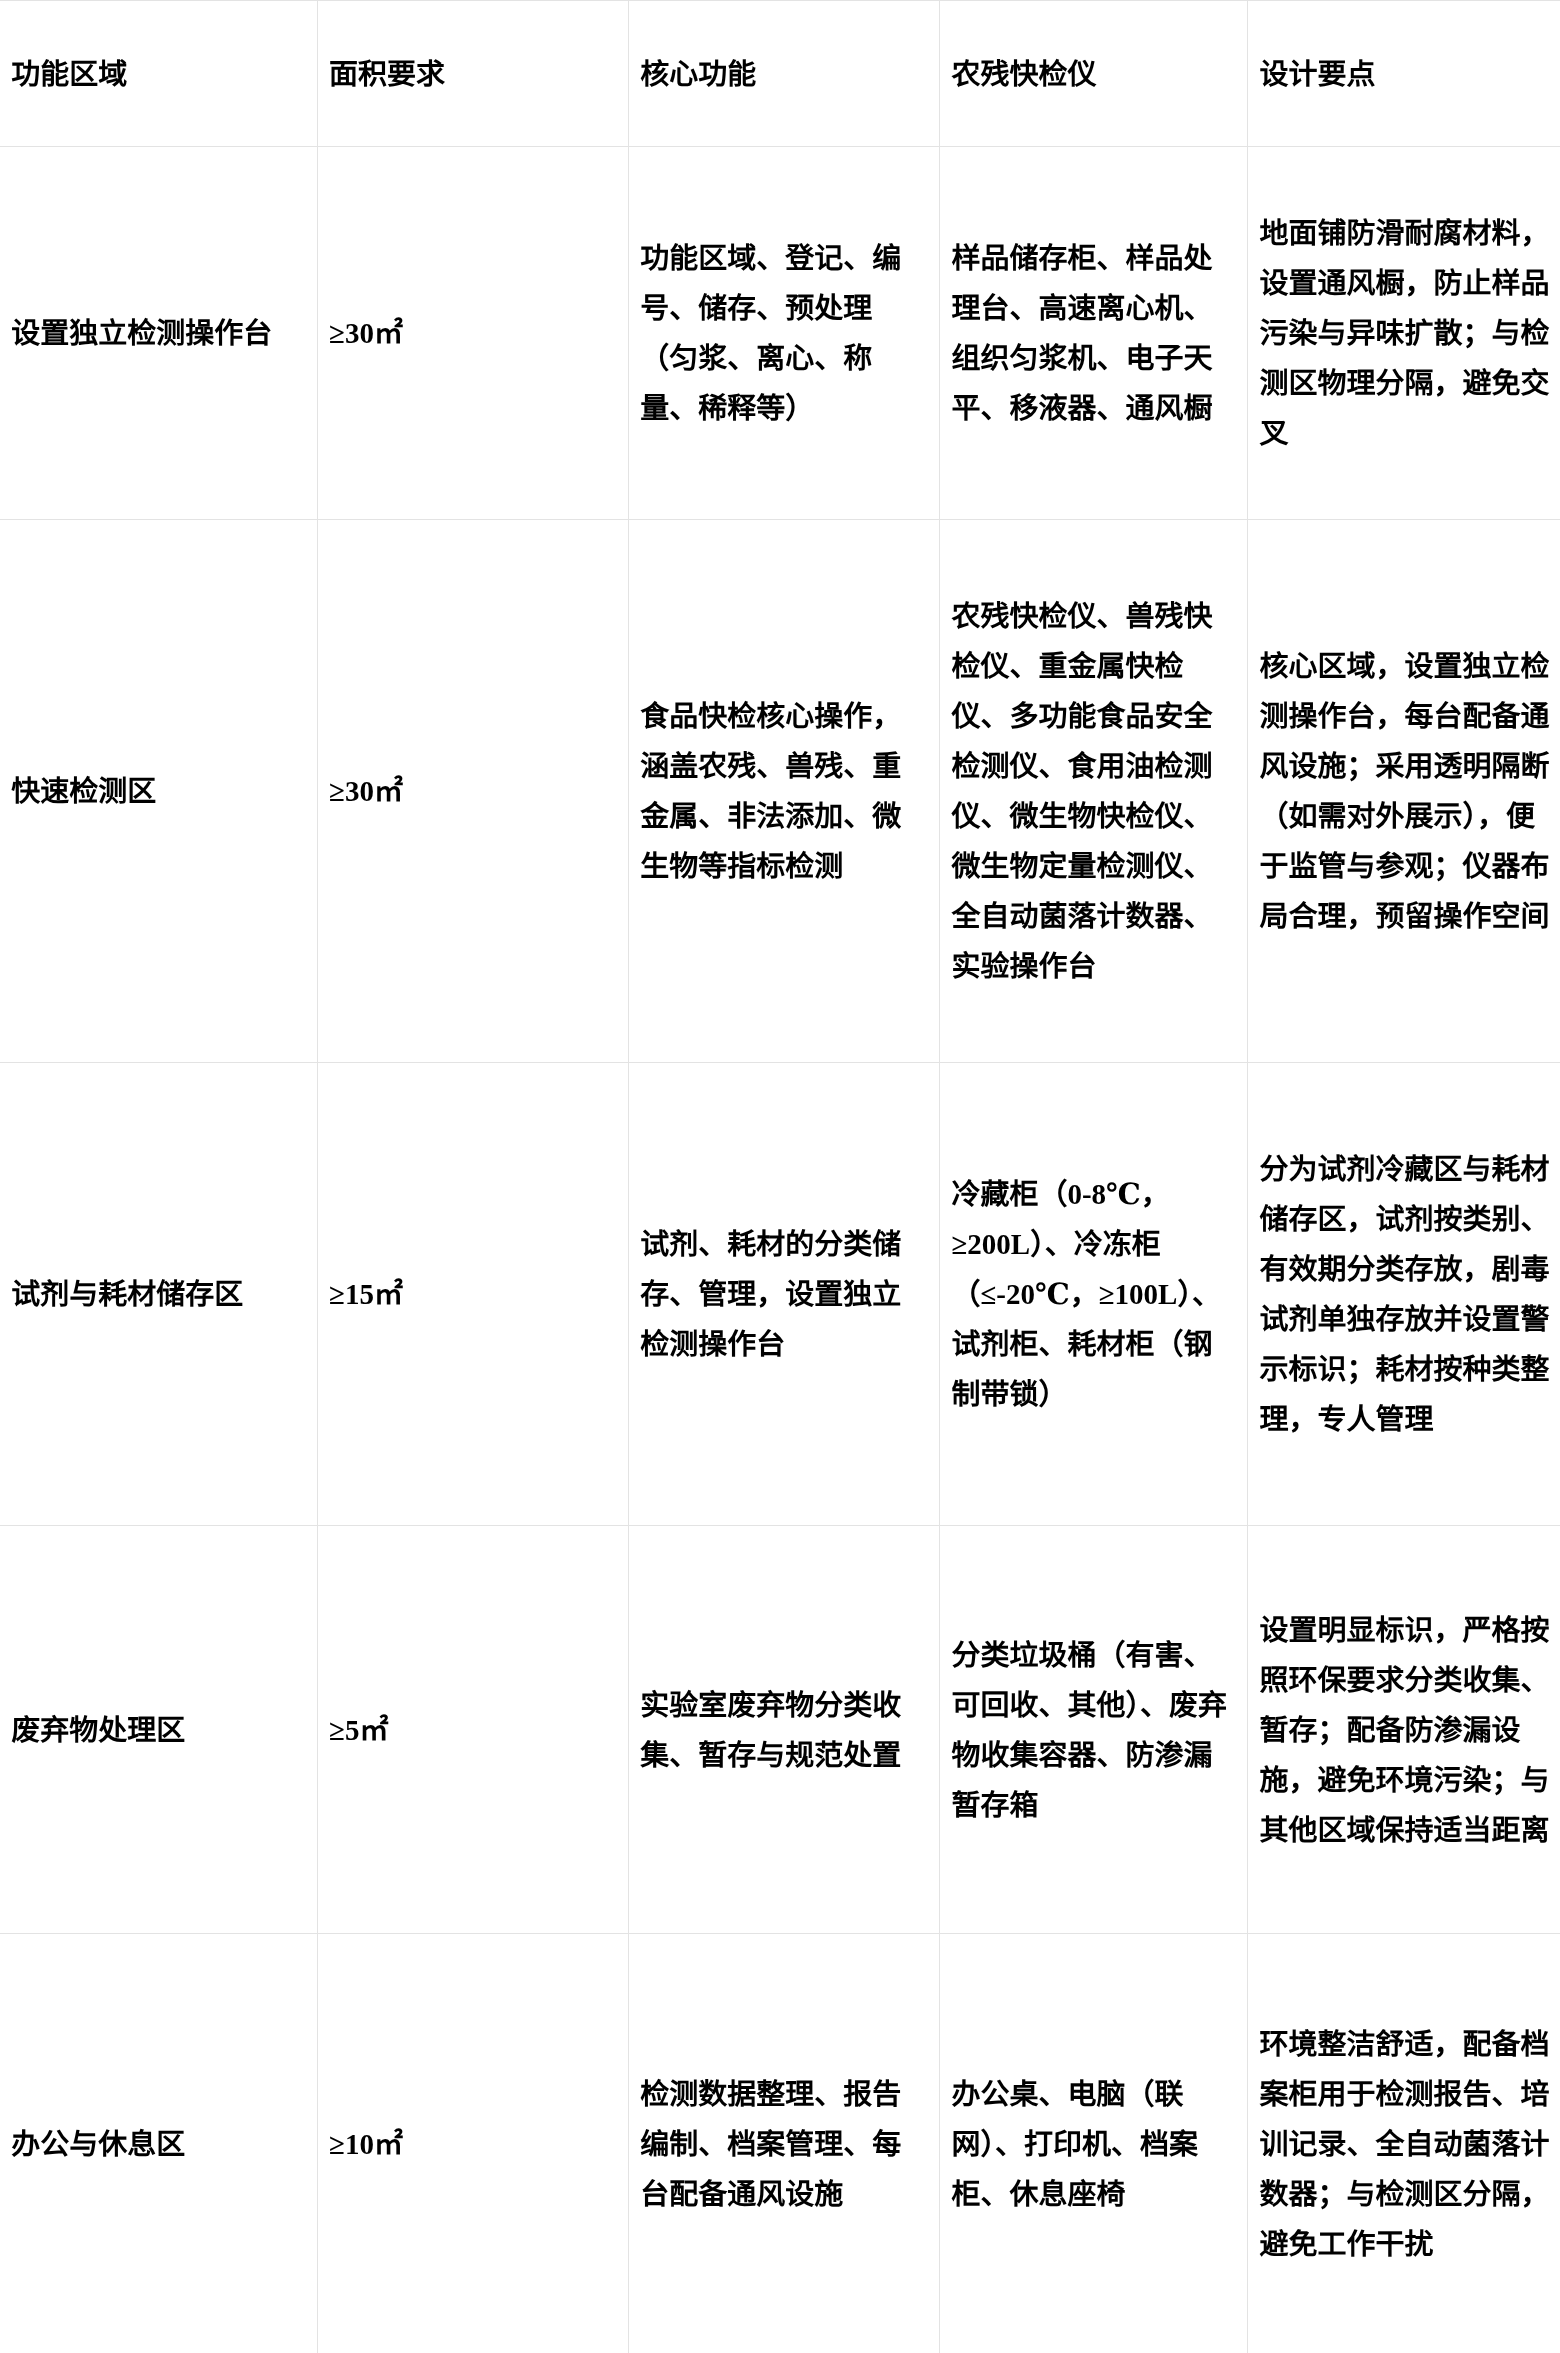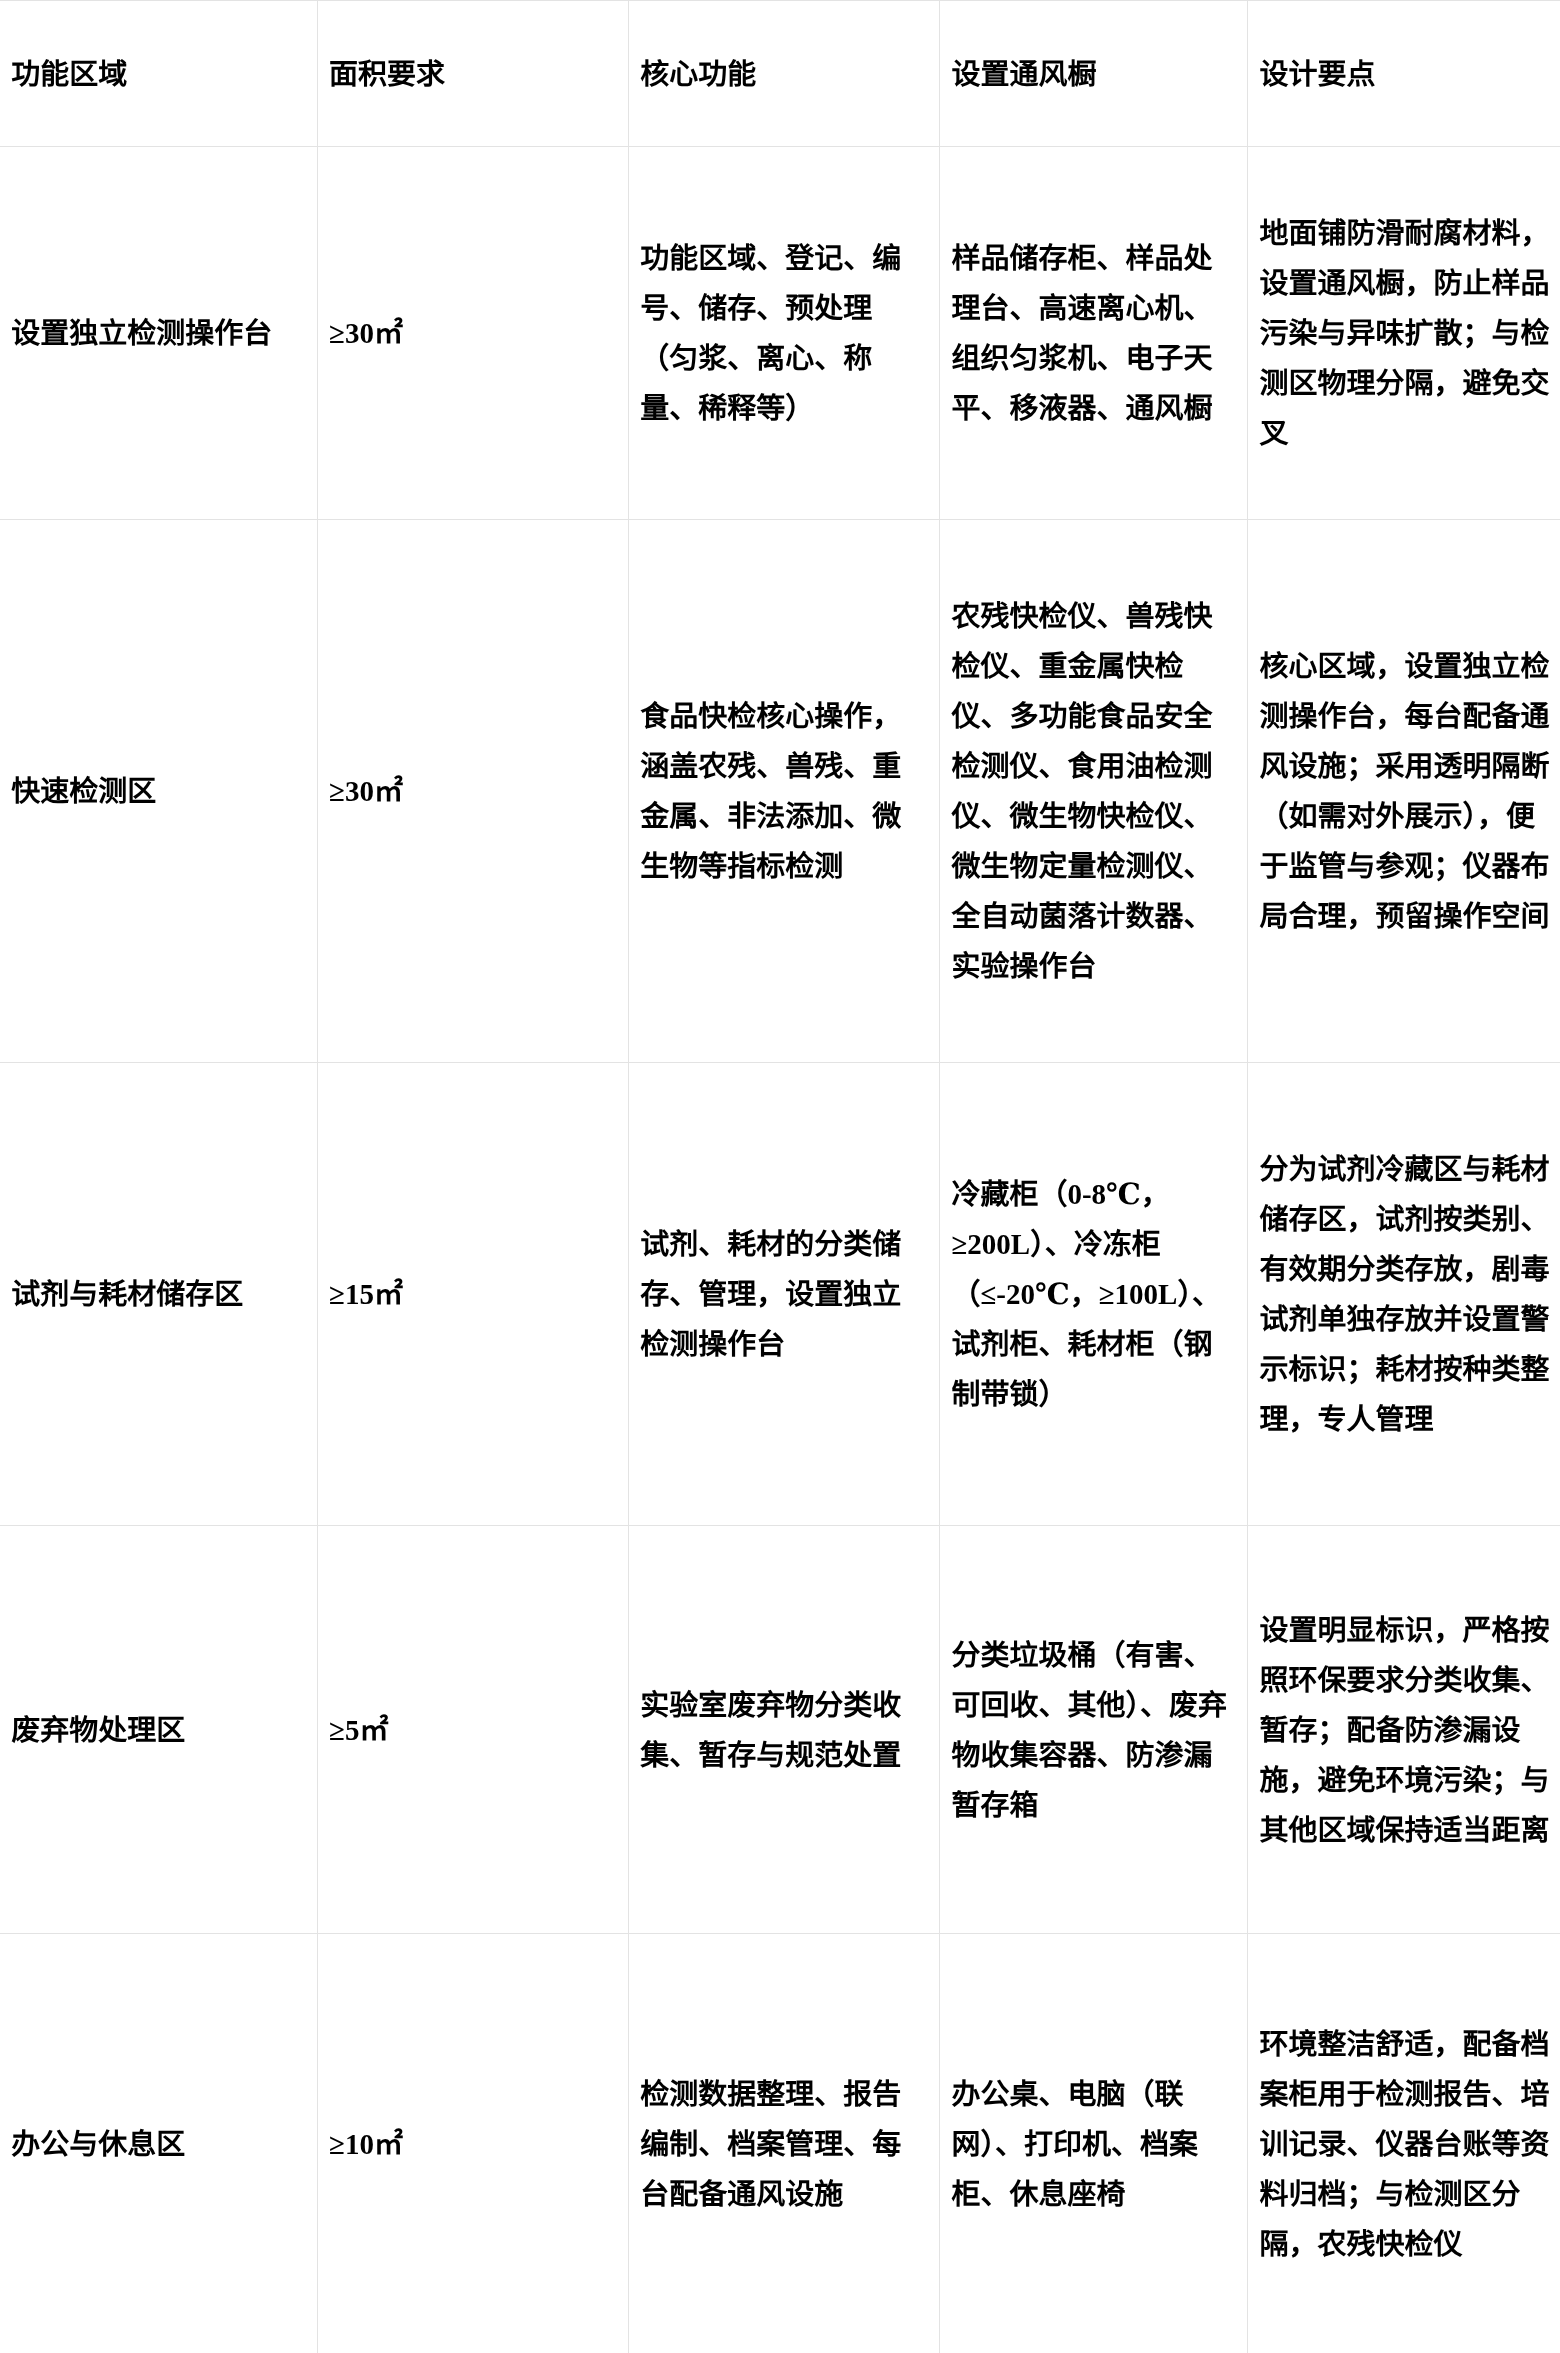--- a/index.html
+++ b/index.html
@@ -49,21 +49,21 @@
     <col style="width:311px">
     <col style="width:311px">
     <col style="width:308px">
     <col style="width:313px">
   </colgroup>
   <thead>
     <tr style="height:146px">
       <th>功能区域</th>
       <th>面积要求</th>
       <th>核心功能</th>
-      <th>设置通风橱</th>
+      <th>农残快检仪</th>
       <th>设计要点</th>
     </tr>
   </thead>
   <tbody>
     <tr style="height:373px">
       <td>设置独立检测操作台</td>
       <td>≥30㎡</td>
       <td>功能区域、登记、编号、储存、预处理（匀浆、离心、称量、稀释等）</td>
       <td>样品储存柜、样品处理台、高速离心机、组织匀浆机、电子天平、移液器、通风橱</td>
       <td>地面铺防滑耐腐材料，设置通风橱，防止样品污染与异味扩散；与检测区物理分隔，避免交叉</td>
@@ -87,17 +87,17 @@
       <td>≥5㎡</td>
       <td>实验室废弃物分类收集、暂存与规范处置</td>
       <td>分类垃圾桶（有害、可回收、其他）、废弃物收集容器、防渗漏暂存箱</td>
       <td>设置明显标识，严格按照环保要求分类收集、暂存；配备防渗漏设施，避免环境污染；与其他区域保持适当距离</td>
     </tr>
     <tr style="height:421px">
       <td>办公与休息区</td>
       <td>≥10㎡</td>
       <td>检测数据整理、报告编制、档案管理、每台配备通风设施</td>
       <td>办公桌、电脑（联网）、打印机、档案柜、休息座椅</td>
-      <td>环境整洁舒适，配备档案柜用于检测报告、培训记录、仪器台账等资料归档；与检测区分隔，农残快检仪</td>
+      <td>环境整洁舒适，配备档案柜用于检测报告、培训记录、全自动菌落计数器；与检测区分隔，避免工作干扰</td>
     </tr>
   </tbody>
 </table>
 
 
 </body></html>

